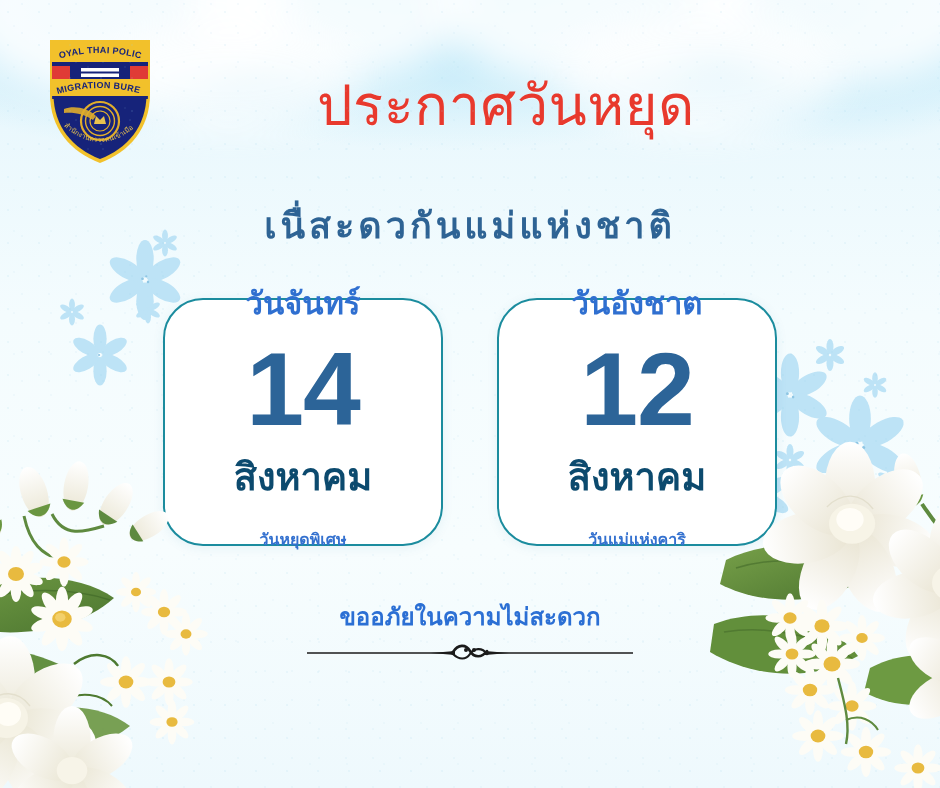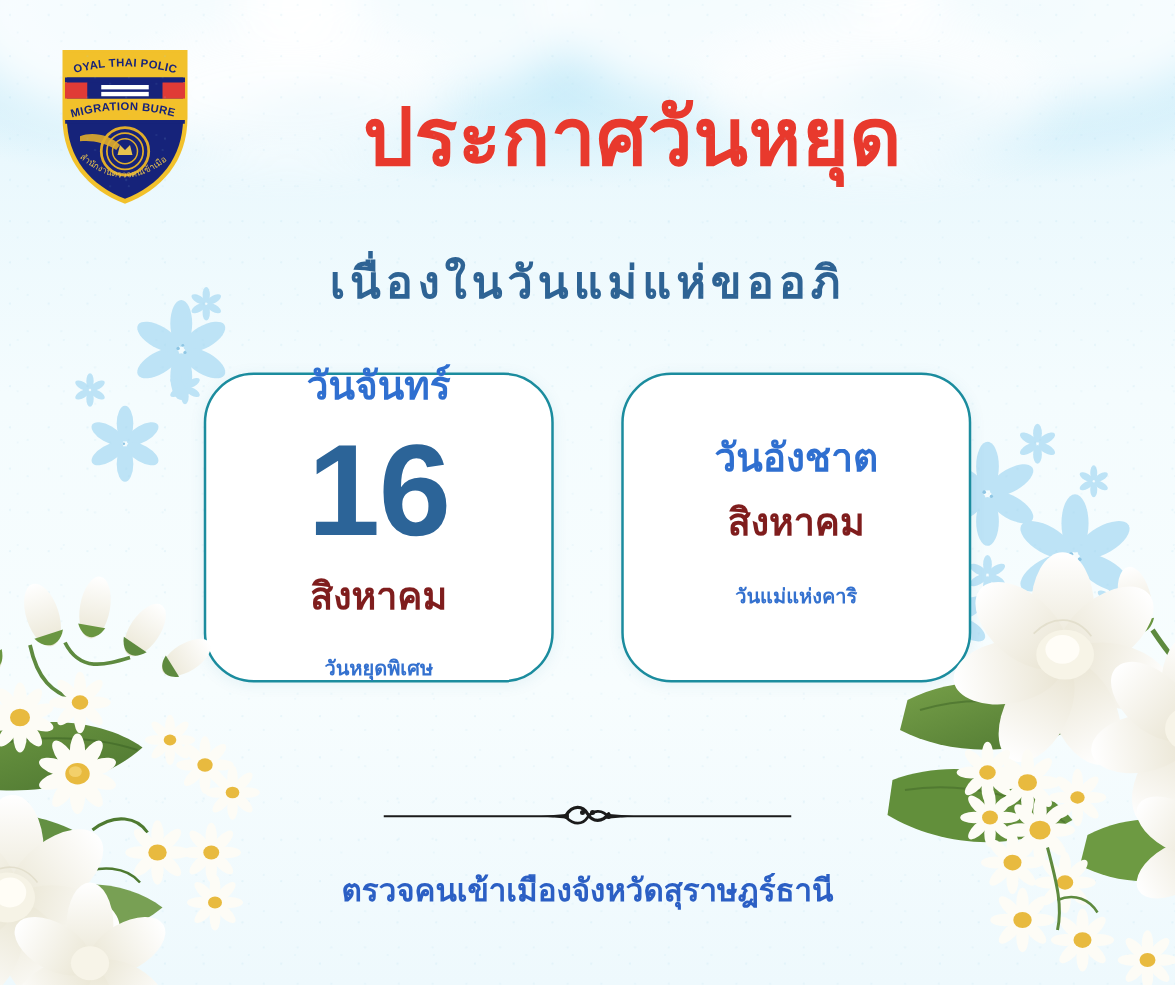--- a/index.html
+++ b/index.html
@@ -37,21 +37,21 @@
 
   
   #badge { position:absolute; left:44px; top:32px; width:112px; height:132px; }
 
   
   #headline {
     position:absolute; left:0; right:0; top:78px;
     text-align:center; padding-left:72px;
   }
   #headline .title {
-    font-size:64px; font-weight:700; line-height:1.0;
+    font-size:56px; font-weight:400; line-height:1.0;
     color:#e8392d; letter-spacing:.5px;
     text-shadow:0 1px 0 rgba(255,255,255,.45);
   }
   #subtitle {
     position:absolute; left:0; right:0; top:197px;
     text-align:center;
     font-size:36px; font-weight:700; color:#2e6394;
     letter-spacing:4px;
   }
 
@@ -65,21 +65,21 @@
     background:#ffffff;
     border:2.5px solid #1b8c9e;
     border-radius:40px;
     display:flex; flex-direction:column;
     align-items:center; justify-content:center;
     box-shadow:0 2px 12px rgba(30,120,150,.08);
     position:relative; z-index:4;gap:17px;
   }
   .dayname { font-size:31px; font-weight:700; color:#2f6fd0; line-height:1.05; margin-top:-4px; }
   .daynum  { font-size:104px; font-weight:800; color:#2c6498; line-height:.95; margin:2px 0 0; letter-spacing:-1px; }
-  .month   { font-size:30px; font-weight:700; color:#7f1d1d; line-height:1.05; margin-top:2px; }
+  .month   { font-size:38px; font-weight:700; color:#0c4a6e; line-height:1.05; margin-top:2px; }
   .note    { font-size:16px; font-weight:600; color:#3471cf; margin-top:12px; }
 
   
   #apology {
     position:absolute; left:0; right:0; top:597px;
     text-align:center; font-size:24px; font-weight:700; color:#2b6fd4;
   }
   #divider { position:absolute; left:50%; top:640px; transform:translateX(-50%); }
   #office {
     position:absolute; left:0; right:0; top:692px;
@@ -349,54 +349,55 @@
             <ellipse cx="0" cy="-17" rx="7" ry="15" transform="rotate(240)"></ellipse>
             <ellipse cx="0" cy="-17" rx="7" ry="15" transform="rotate(300)"></ellipse>
           </g>
         </g>
     </g>
   </svg>
 
   <div id="headline">
     <div class="title">ประกาศวันหยุด</div>
   </div>
-  <div id="subtitle">เนื่องในวันแม่แห่ขออภิ</div>
+  <div id="subtitle">เนื่สะดวกันแม่แห่งชาติ</div>
 
   <div id="cards">
 
     <div class="daycard">
       <div class="dayname">วันจันทร์</div>
-      <div class="daynum">16</div>
+      <div class="daynum">14</div>
       <div class="month">สิงหาคม</div>
       <div class="note">วันหยุดพิเศษ</div>
     </div>
 
     <div class="daycard">
       <div class="dayname">วันอังชาต</div>
+      <div class="daynum">12</div>
       <div class="month">สิงหาคม</div>
       <div class="note">วันแม่แห่งคาริ</div>
     </div>
 
   </div>
 
+  <div id="apology">ขออภัยในความไม่สะดวก</div>
 
   <svg id="divider" width="330" height="26" viewBox="0 0 330 26">
     <path d="M2 13 H138" stroke="#1b1b1b" stroke-width="1.6"></path>
     <path d="M192 13 H328" stroke="#1b1b1b" stroke-width="1.6"></path>
     <path d="M126 13 L150 11 L150 15 Z" fill="#1b1b1b"></path>
     <path d="M204 13 L180 11 L180 15 Z" fill="#1b1b1b"></path>
     <path d="M148 12 C153 4 161 4 165 11 C169 18 177 18 182 11" fill="none" stroke="#1b1b1b" stroke-width="2.6" stroke-linecap="round"></path>
     <path d="M148 14 C154 20 161 20 165 14 C169 8 177 7 182 14" fill="none" stroke="#1b1b1b" stroke-width="2.2" stroke-linecap="round"></path>
     <circle cx="161" cy="10" r="2" fill="#1b1b1b"></circle>
     <circle cx="169" cy="10" r="2" fill="#1b1b1b"></circle>
     <circle cx="148" cy="13" r="2" fill="#1b1b1b"></circle>
     <circle cx="182" cy="13" r="2" fill="#1b1b1b"></circle>
   </svg>
 
-  <div id="office">ตรวจคนเข้าเมืองจังหวัดสุราษฎร์ธานี</div>
 
   <svg class="deco" style="left:-36px; top:474px; z-index:5;" width="330" height="320" viewBox="0 0 330 320">
     <defs>
       <linearGradient id="leafL" x1="0" y1="0" x2="1" y2="1">
         <stop offset="0" stop-color="#6f9a43"></stop>
           <stop offset="1" stop-color="#4c7530"></stop>
       </linearGradient>
       <linearGradient id="petalL" x1="0" y1="0" x2="0" y2="1">
         <stop offset="0" stop-color="#ffffff"></stop>
           <stop offset="1" stop-color="#eae6d4"></stop>

